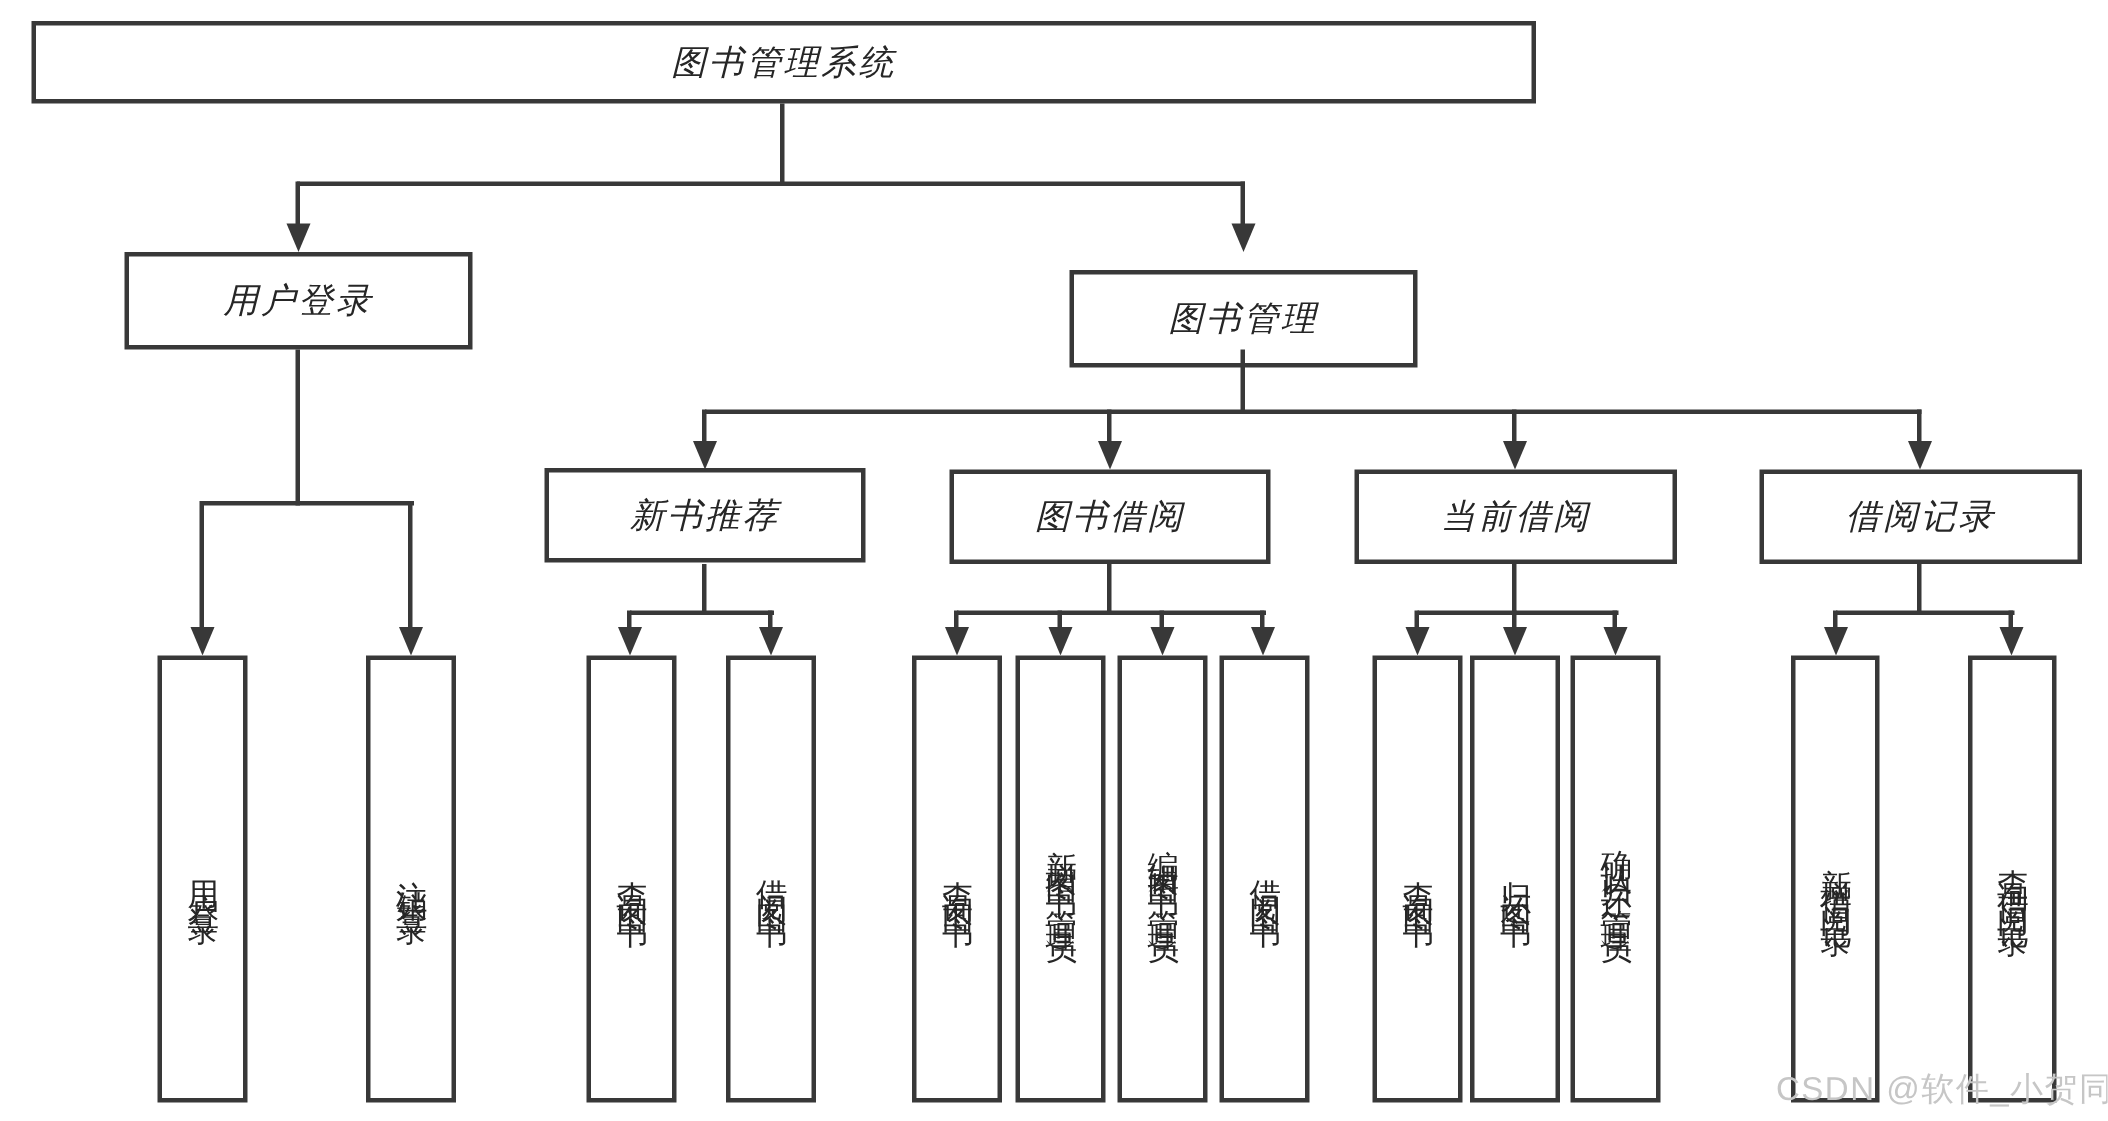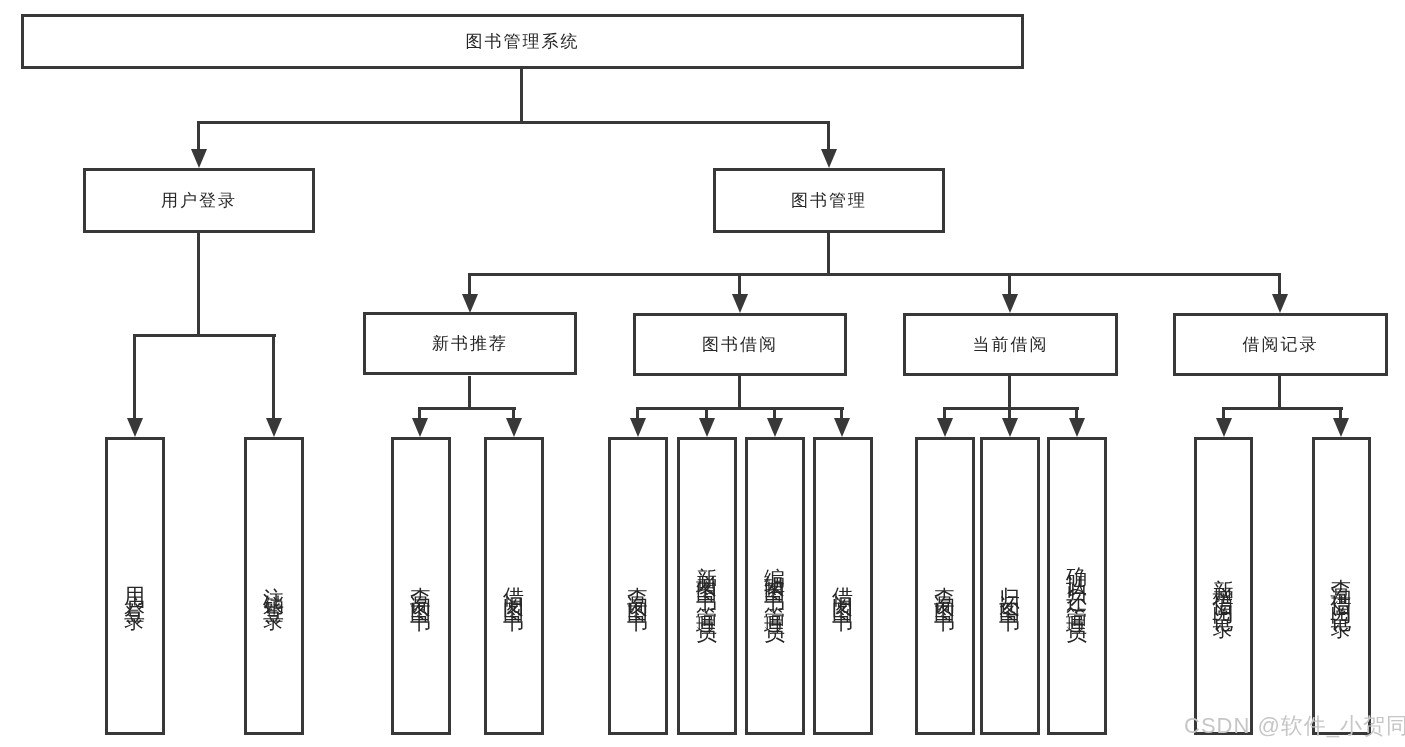--- a/index.html
+++ b/index.html
@@ -20,24 +20,25 @@
   .box {
     position: absolute;
     box-sizing: border-box;
     border: 3px solid var(--line);
     background: #ffffff;
     display: flex;
     align-items: center;
     justify-content: center;
   }
   .lbl {
-    font-size: 17px;
+    font-size: 23px;
     color: var(--text);
     letter-spacing: 2px;
     white-space: nowrap;
+    font-style: italic;
   }
   .vlbl {
     writing-mode: vertical-lr;
     text-orientation: mixed;
     font-size: 21px;
     letter-spacing: 8px;
     line-height: 1.1;
     color: var(--text);
   }
   .vline { position: absolute; width: 3px; background: var(--line); }
@@ -82,21 +83,21 @@
     <i class="head"></i>
   </div>
   <div class="drop" style="left:821px; top:121px; height:47px;">
     <i class="stem"></i>
     <i class="head"></i>
   </div>
 
   <div class="box" style="left:83px; top:168px; width:232px; height:65px;">
     <span class="lbl">用户登录</span>
   </div>
-  <div class="box" style="left:713px; top:168px; width:232px; height:65px;">
+  <div class="box" style="left:713px; top:180px; width:232px; height:65px;">
     <span class="lbl">图书管理</span>
   </div>
 
   <div class="vline" style="left:197px; top:233px; height:104px;"></div>
   <div class="hline" style="left:135px; top:334px; width:141px;"></div>
   <div class="drop" style="left:127px; top:334px; height:103px;">
     <i class="stem"></i>
     <i class="head"></i>
   </div>
   <div class="drop" style="left:266px; top:334px; height:103px;">

